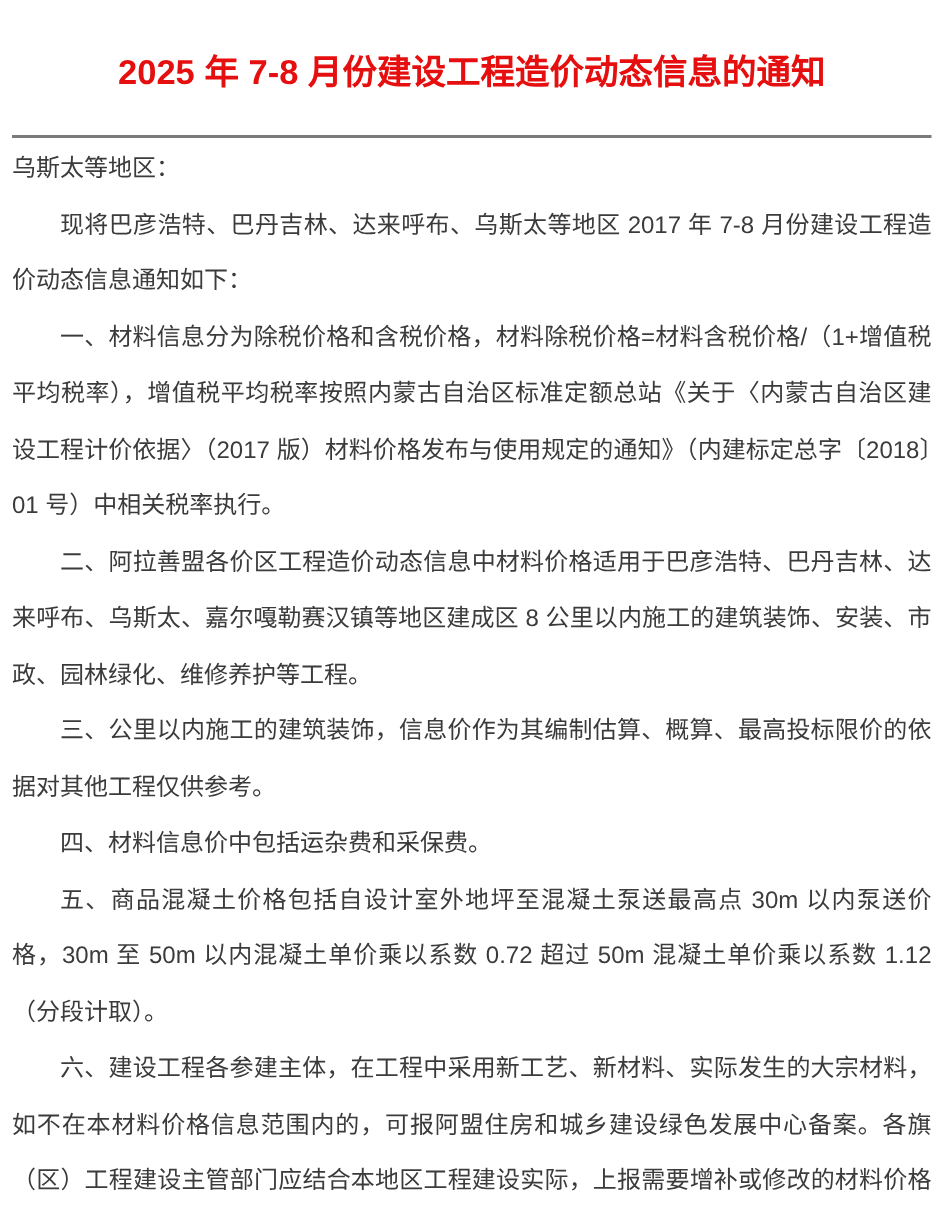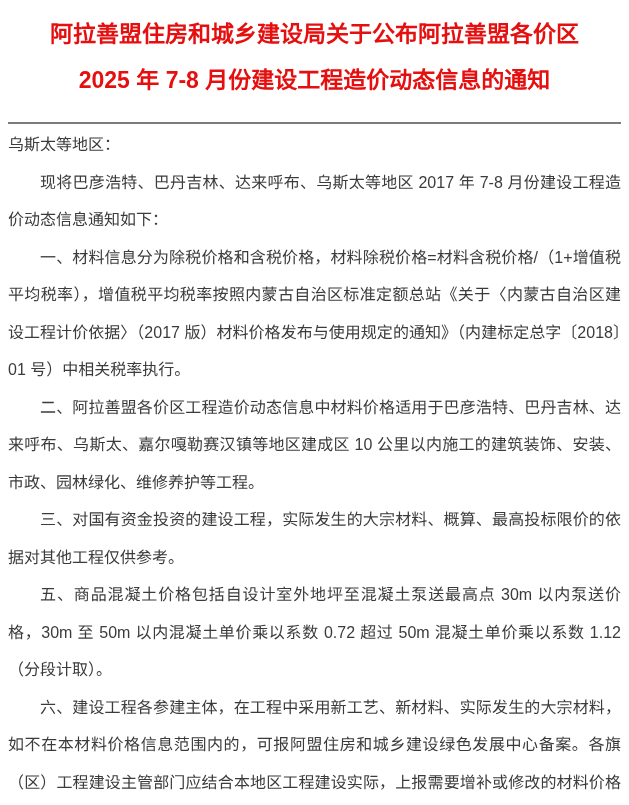--- a/index.html
+++ b/index.html
@@ -52,30 +52,30 @@
   .doc-body p.para {
     text-indent: 2em;
   }
 </style>
 </head>
 <body>
 
 <div class="page">
 
   <div class="doc-title">
-    <div class="title-line1">阿拉善盟住房和城乡建设局关于公布阿拉善盟各价区</div>
     <div class="title-line2">2025 年 7-8 月份建设工程造价动态信息的通知</div>
   </div>
 
   <hr class="title-divider">
 
   <div class="doc-body">
     <p class="salutation">乌斯太等地区：</p>
     <p class="para">现将巴彦浩特、巴丹吉林、达来呼布、乌斯太等地区 2017 年 7-8 月份建设工程造价动态信息通知如下：</p>
     <p class="para">一、材料信息分为除税价格和含税价格，材料除税价格=材料含税价格/（1+增值税平均税率），增值税平均税率按照内蒙古自治区标准定额总站《关于〈内蒙古自治区建设工程计价依据〉（2017 版）材料价格发布与使用规定的通知》（内建标定总字〔2018〕01 号）中相关税率执行。</p>
-    <p class="para">二、阿拉善盟各价区工程造价动态信息中材料价格适用于巴彦浩特、巴丹吉林、达来呼布、乌斯太、嘉尔嘎勒赛汉镇等地区建成区 10 公里以内施工的建筑装饰、安装、市政、园林绿化、维修养护等工程。</p>
-    <p class="para">三、对国有资金投资的建设工程，实际发生的大宗材料、概算、最高投标限价的依据对其他工程仅供参考。</p>
+    <p class="para">二、阿拉善盟各价区工程造价动态信息中材料价格适用于巴彦浩特、巴丹吉林、达来呼布、乌斯太、嘉尔嘎勒赛汉镇等地区建成区 8 公里以内施工的建筑装饰、安装、市政、园林绿化、维修养护等工程。</p>
+    <p class="para">三、公里以内施工的建筑装饰，信息价作为其编制估算、概算、最高投标限价的依据对其他工程仅供参考。</p>
+    <p class="para">四、材料信息价中包括运杂费和采保费。</p>
     <p class="para">五、商品混凝土价格包括自设计室外地坪至混凝土泵送最高点 30m 以内泵送价格，30m 至 50m 以内混凝土单价乘以系数 0.72 超过 50m 混凝土单价乘以系数 1.12（分段计取）。</p>
     <p class="para">六、建设工程各参建主体，在工程中采用新工艺、新材料、实际发生的大宗材料，如不在本材料价格信息范围内的，可报阿盟住房和城乡建设绿色发展中心备案。各旗（区）工程建设主管部门应结合本地区工程建设实际，上报需要增补或修改的材料价格信息。</p>
 
   </div>
 
 </div>
 
 </body></html>

